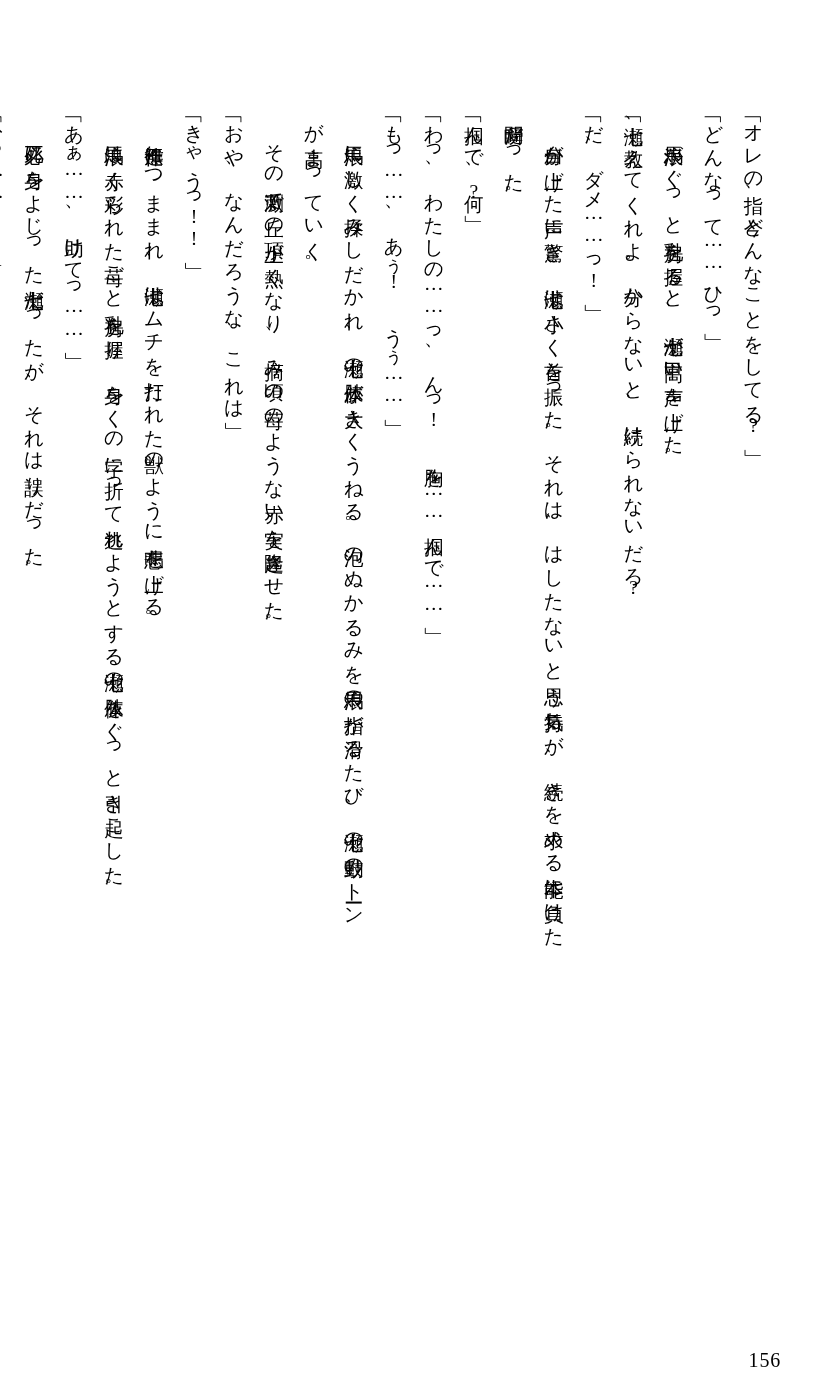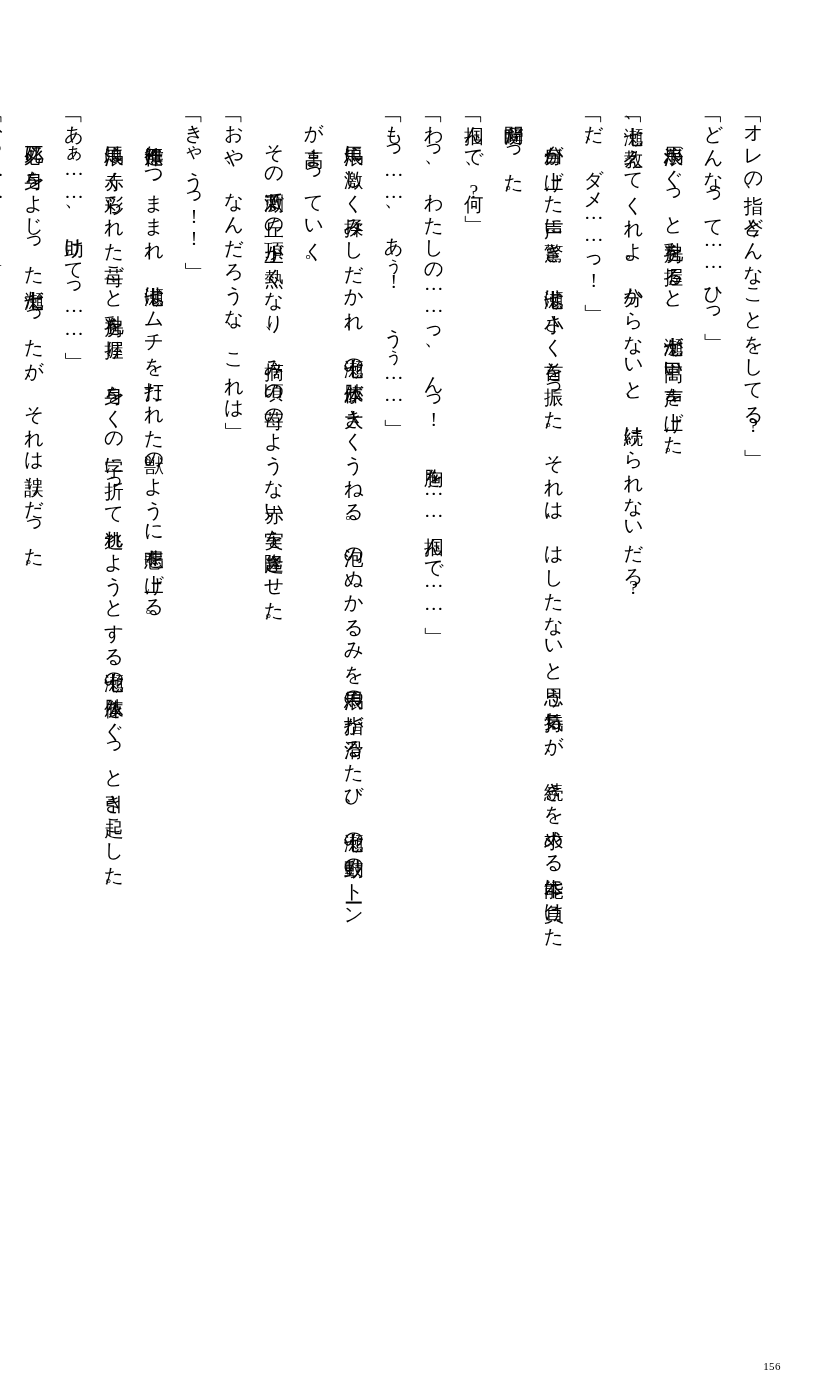--- a/index.html
+++ b/index.html
@@ -45,21 +45,21 @@
     margin: 0;
     padding: 0;
   }
   .indent {
     padding-top: 20px;
   }
   .page-number {
     position: absolute;
     right: 40px;
     bottom: 28px;
-    font-size: 11px;
+    font-size: 20px;
     font-family: "Liberation Serif", "DejaVu Serif", serif;
     letter-spacing: 0.04em;
     color: #000;
   }
 </style>
 </head>
 <body>
 
 <div class="page">
 

